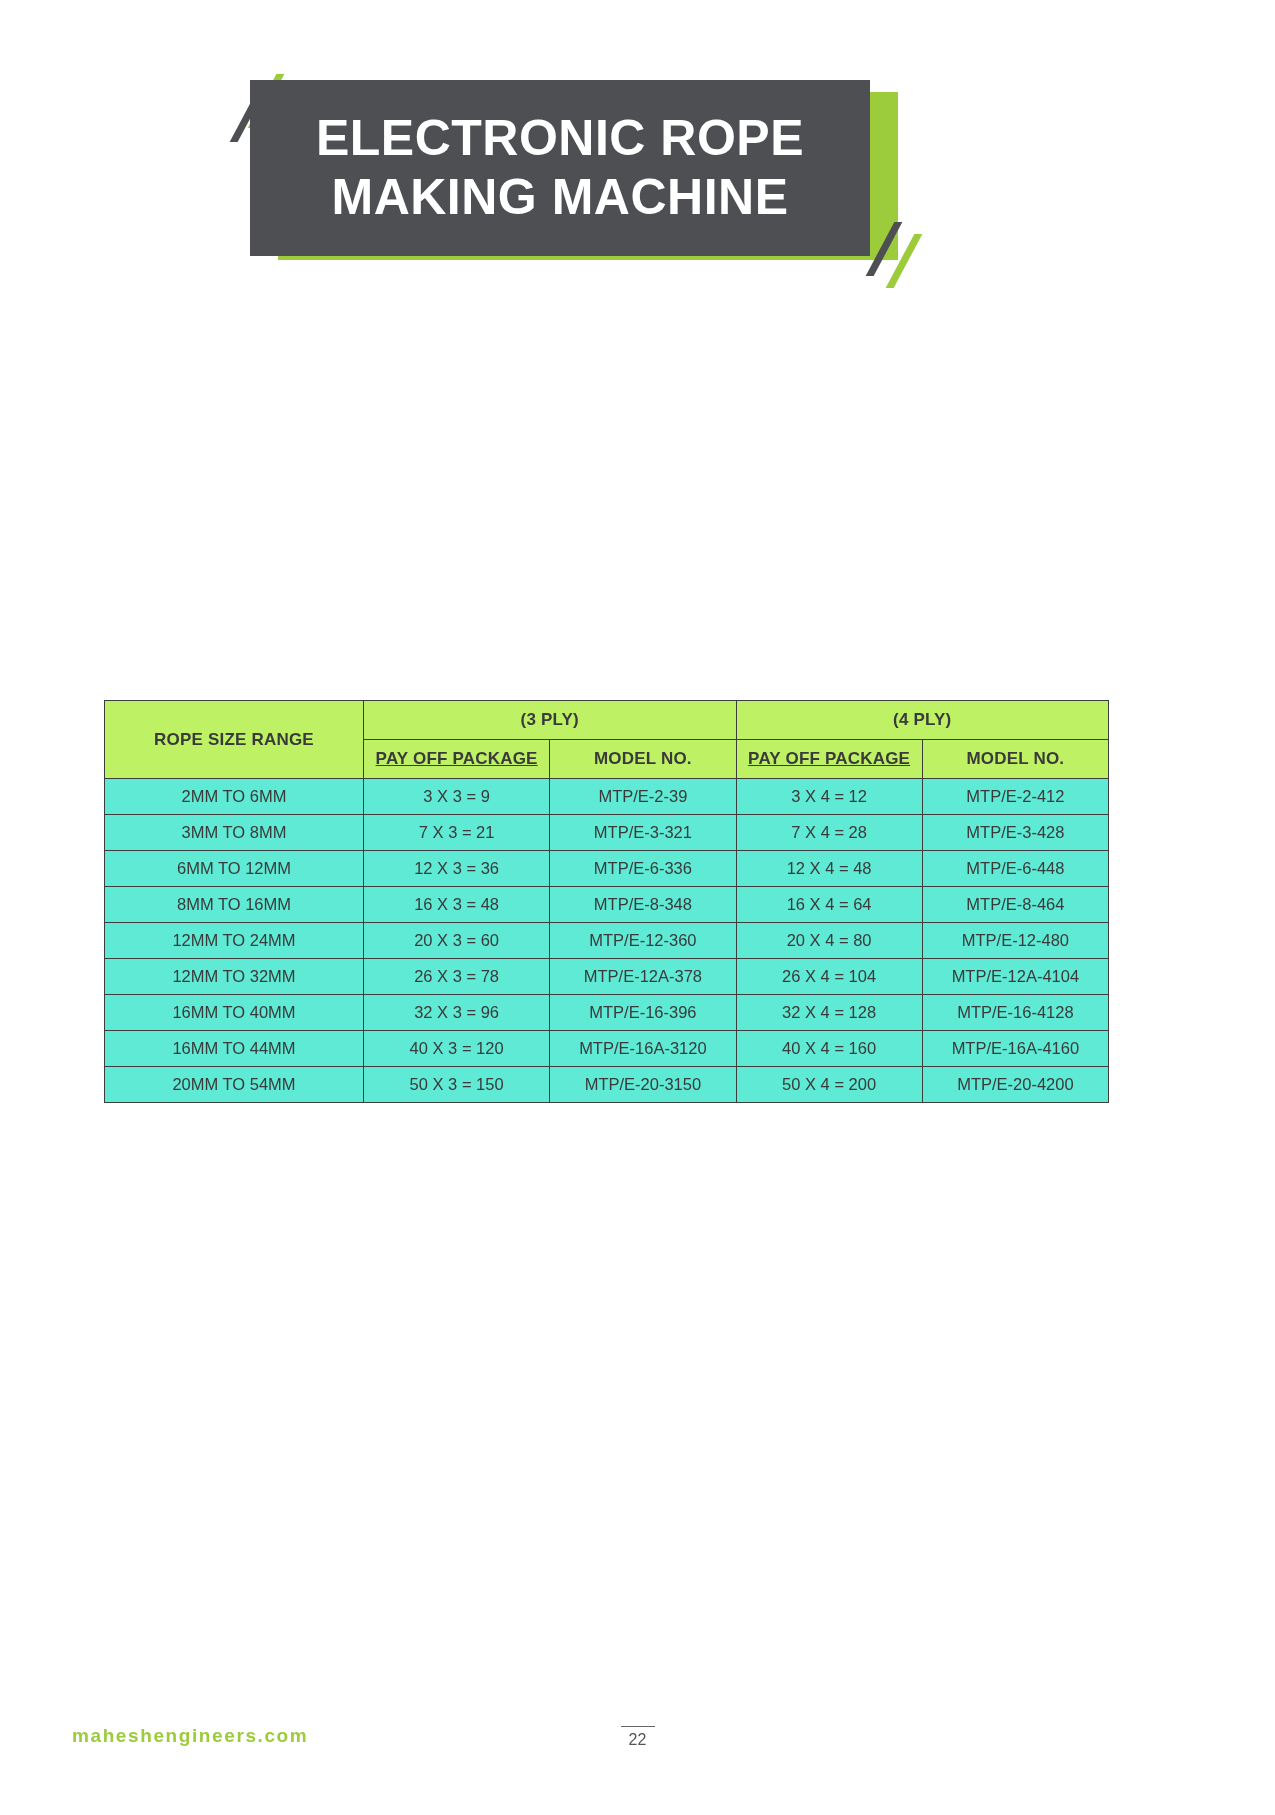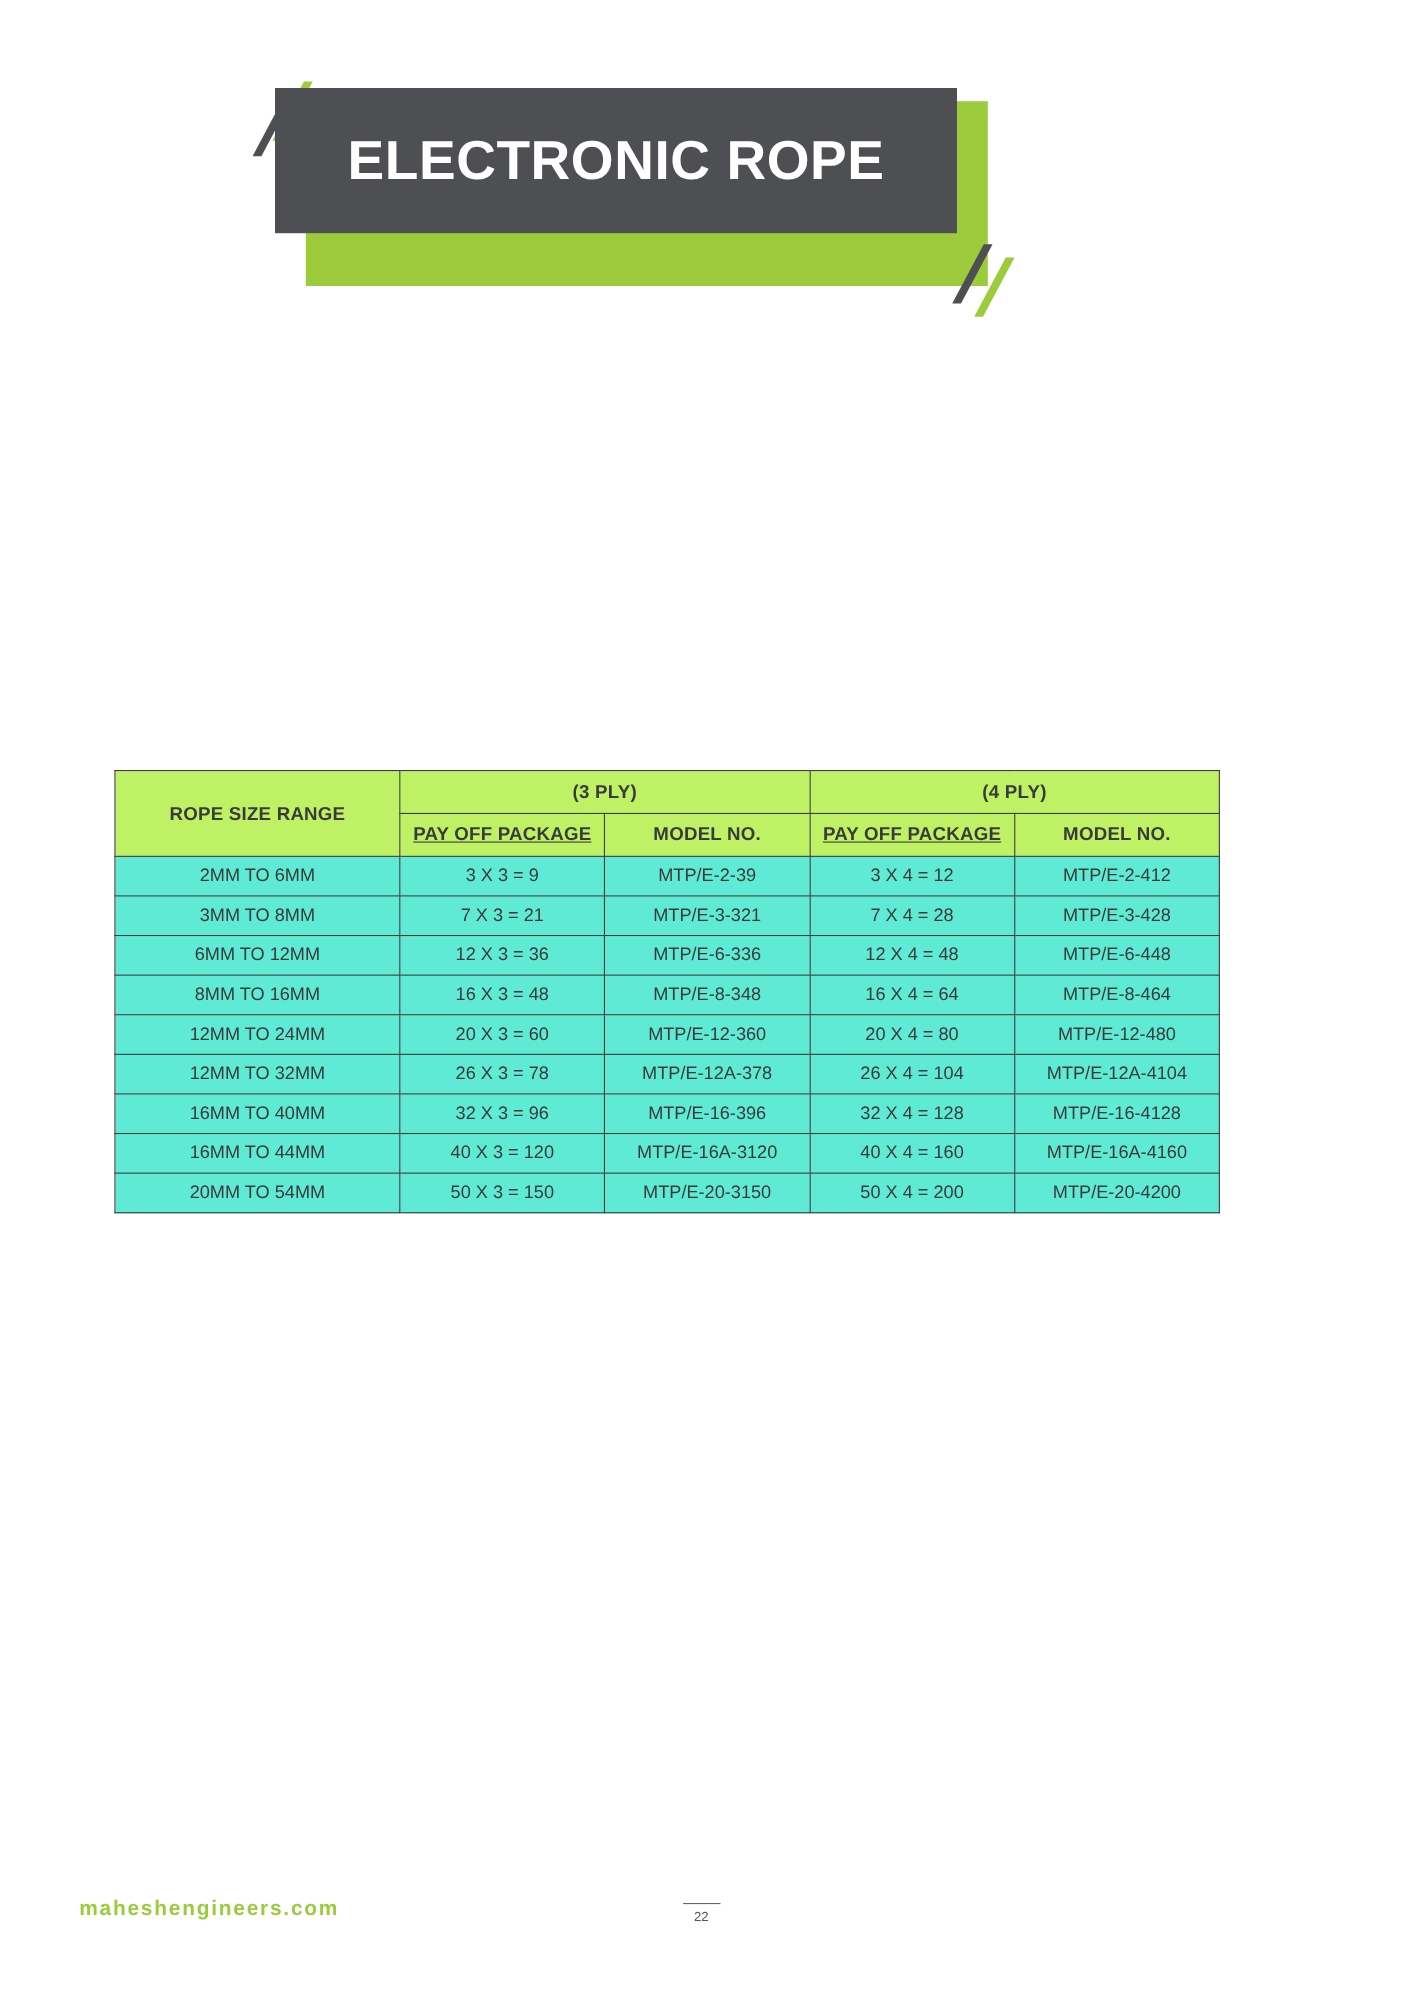--- a/index.html
+++ b/index.html
@@ -41,21 +41,21 @@
     top: 22px;
     width: 620px;
     height: 168px;
     background: #9ccb3b;
   }
   .dark-panel {
     position: absolute;
     left: 10px;
     top: 10px;
     width: 620px;
-    height: 132px;
+    height: 176px;
     background: #4d4f53;
     display: flex;
     align-items: center;
     justify-content: center;
   }
   .title-text {
     color: #ffffff;
     font-size: 50px;
     font-weight: bold;
     line-height: 1.18;
@@ -109,41 +109,42 @@
     color: #9ccb3b;
     letter-spacing: 1.6px;
     font-weight: bold;
   }
   .page-num {
     position: absolute;
     left: 0;
     right: 0;
     bottom: 66px;
     text-align: center;
-    font-size: 12px;
+    font-size: 16px;
     color: #555555;
   }
   .page-num .rule {
     display: block;
     width: 34px;
     height: 1.5px;
     background: #666666;
     margin: 0 auto 4px auto;
   }
 </style>
 </head>
 <body>
 
 <div class="title-area">
   <div class="accent-slash slash-green-tl"></div>
   <div class="accent-slash slash-dark-tl"></div>
   <div class="green-panel"></div>
   <div class="dark-panel">
     <div class="title-text">
       <div>ELECTRONIC ROPE</div>
+      <div>MAKING MACHINE</div>
     </div>
   </div>
   <div class="accent-slash slash-green-br"></div>
   <div class="accent-slash slash-dark-br"></div>
 </div>
 
 <div class="spec-table-wrap">
   <table class="spec">
     <thead>
       <tr>

